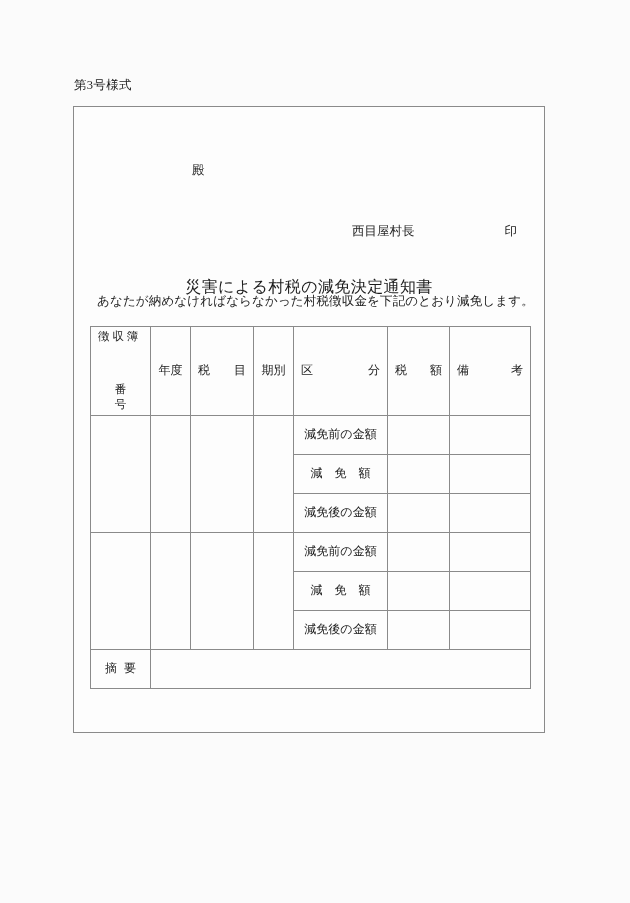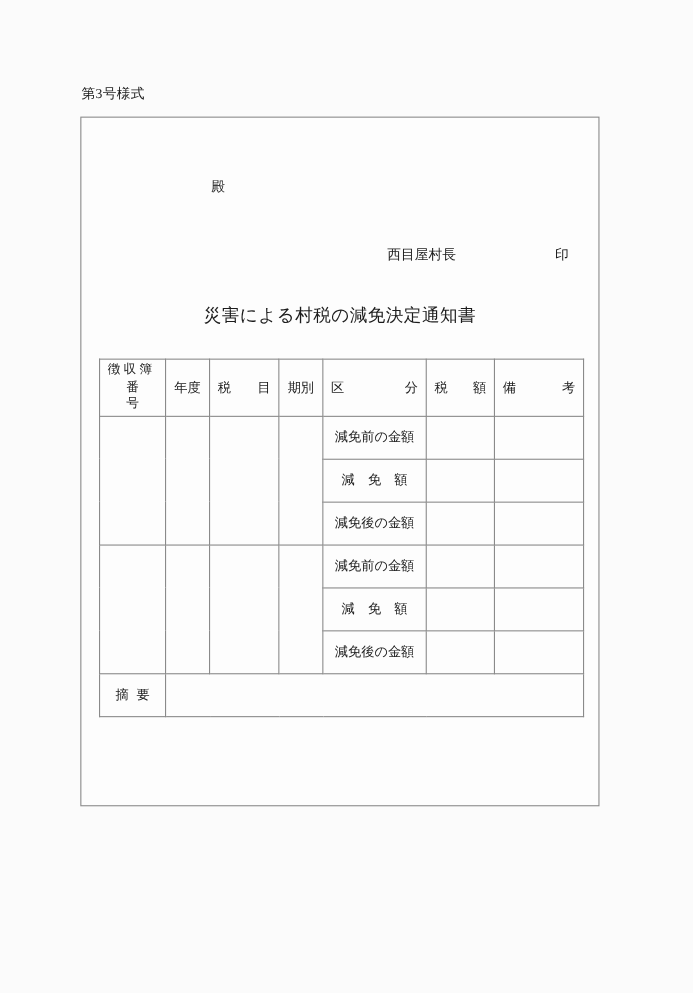--- a/index.html
+++ b/index.html
@@ -138,20 +138,21 @@
     box-sizing: border-box;
   }
 
   
   .ledger-head {
     display: flex;
     flex-direction: column;
     line-height: 1.35;
     font-size: 11.5px;
     padding: 2px 1px;
+    gap: 37px;
   }
   .ledger-head span {
     display: flex;
     justify-content: space-between;
   }
 
   td.header-cell { height: 40px; text-align: center; }
   td.blank-cell  { }
 
   
@@ -176,20 +177,21 @@
 
   <div class="addressee-line">殿</div>
 
   <div class="issuer-line">
     <span>西目屋村長</span>
     <span>印</span>
   </div>
 
   <div class="doc-title">災害による村税の減免決定通知書</div>
 
+  <div class="body-sentence">あなたが納めなければならなかった村税徴収金を下記のとおり減免します。</div>
 
   <table class="main-table">
     <colgroup>
       <col class="c-ledger">
           <col class="c-year">
           <col class="c-taxitem">
           <col class="c-term">
       <col class="c-class">
           <col class="c-amount">
           <col class="c-remarks">

